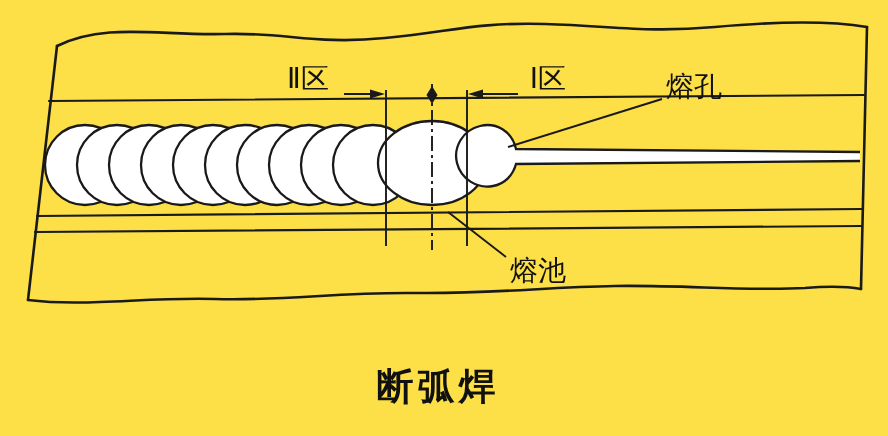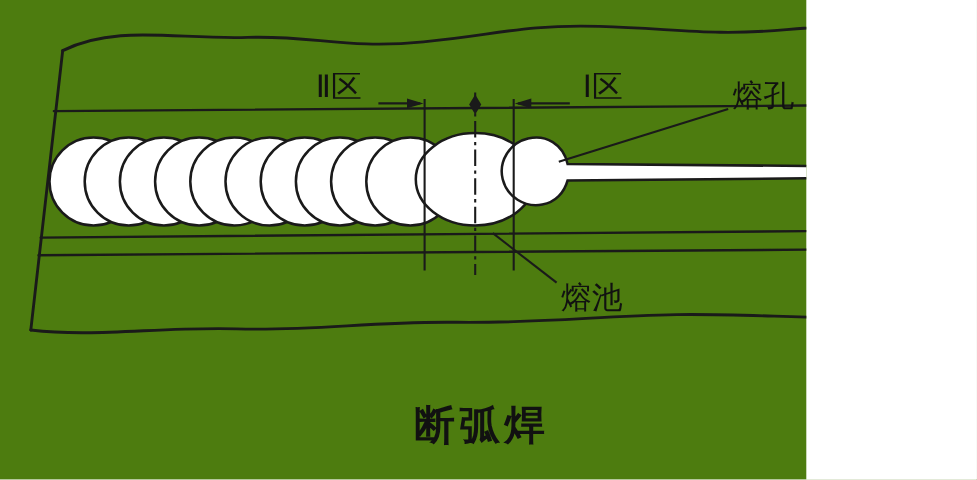--- a/index.html
+++ b/index.html
@@ -3,23 +3,23 @@
 <meta charset="utf-8">
 <style>
   html, body {
     margin: 0;
     padding: 0;
     background: #ffffff;
     font-family: "DejaVu Sans", "Liberation Sans", sans-serif;
   }
   .stage {
     position: relative;
-    width: 733px;
+    width: 888px;
     height: 436px;
-    background: #4d7c0f;
+    background: #fde047;
     overflow: hidden;
   }
   svg { display: block; }
   .label-text {
     font-family: "DejaVu Sans", "Liberation Sans", sans-serif;
     font-size: 28px;
     fill: #111111;
   }
   .caption-text {
     font-family: "DejaVu Sans", "Liberation Sans", sans-serif;

